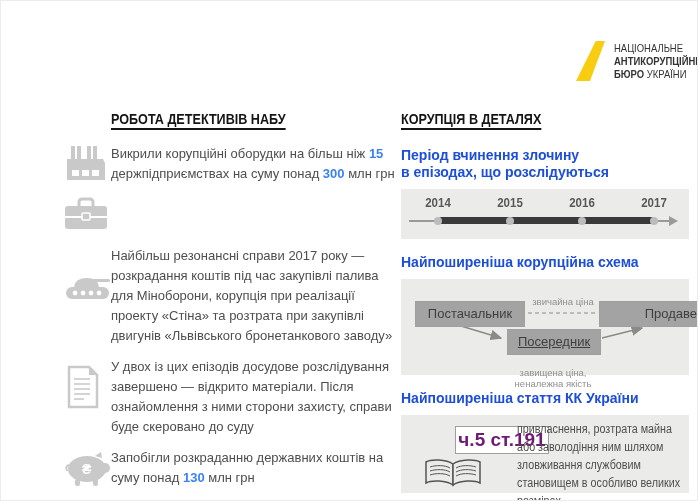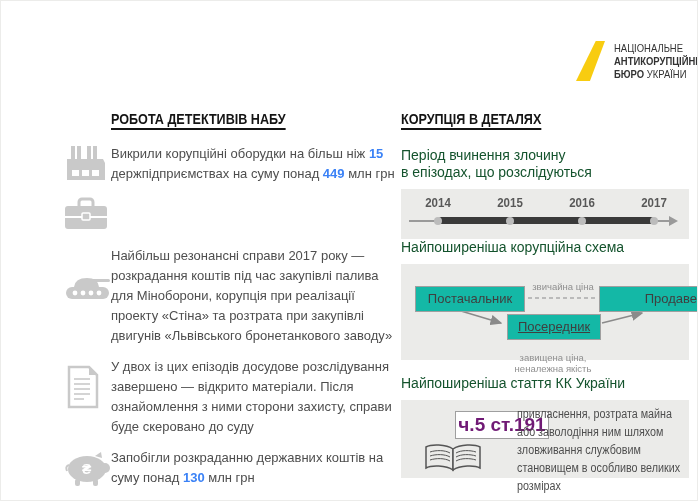--- a/index.html
+++ b/index.html
@@ -37,35 +37,35 @@
   }
   .col-right .col-header { margin-left:0; margin-bottom:20px; }
 
   
   .item { display:flex; margin-bottom:11px; }
   .item-icon { width:46px; flex:none; padding-top:1px; }
   .item-text { font-size:13px; line-height:20px; color:#4e4e4e; width:288px; }
   .num { color:#3b82f6; font-weight:bold; }
 
   
-  .sub-title { font-size:14px; font-weight:normal; color:#14532d; line-height:17px; margin:0 0 8px 0; }
+  .sub-title { font-size:14px; font-weight:bold; color:#1d4ed8; line-height:17px; margin:0 0 8px 0; }
   .panel { background:#ebebe9; }
 
-  .timeline-panel { position:relative; height:50px; }
+  .timeline-panel { position:relative; height:50px; margin-bottom:15px; }
   .tl-year { position:absolute; top:7px; width:44px; text-align:center;
     font-weight:bold; color:#585858; font-size:12.5px; transform:scaleX(.92); }
   .tl-line { position:absolute; top:31px; left:8px; width:264px; height:2px; background:#9a9a9a; }
   .tl-arrow { position:absolute; right:6px; top:27px; width:0; height:0;
     border:5px solid transparent; border-left:9px solid #9a9a9a; }
   .tl-bar { position:absolute; top:28px; left:37px; width:216px; height:7px;
     background:#3a3a3a; border-radius:4px; }
   .tl-dot { position:absolute; top:27.5px; width:8px; height:8px; border-radius:50%; background:#bcbcbc; }
 
   .scheme-panel { position:relative; height:96px; margin-bottom:15px; }
-  .node { position:absolute; background:#14b8a6; border:1px solid #9f9f9f;
+  .node { position:absolute; background:#a3a3a3; border:1px solid #9f9f9f;
     font-size:13px; color:#3f3f3f; text-align:center; height:24px; line-height:24px; }
   .node-supplier  { left:14px;  top:22px; width:108px; }
   .node-seller    { left:198px; top:22px; width:76px;padding-left:40px;  }
   .node-middleman { left:106px; top:50px; width:92px;text-decoration:underline;  }
   .scheme-label { position:absolute; font-size:9.5px; color:#8f8f8f; text-align:center; line-height:11px; }
   .label-top    { left:124px; top:17px; width:76px; }
   .label-bottom { left:92px;  top:88px; width:120px; }
   .scheme-svg { position:absolute; left:0; top:0; }
 
   .article-panel { position:relative; height:78px; }
@@ -101,21 +101,21 @@
           <rect x="6" y="1" width="4" height="14" fill="#c9c9c9"></rect>
           <rect x="12" y="1" width="4" height="14" fill="#c9c9c9"></rect>
           <rect x="22" y="1" width="4" height="14" fill="#c9c9c9"></rect>
           <rect x="28" y="1" width="4" height="14" fill="#c9c9c9"></rect>
           <path d="M2 35 V14 h36 l2 4 v17 Z" fill="#c9c9c9"></path>
           <rect x="7" y="25" width="7" height="6" fill="#fff"></rect>
           <rect x="17" y="25" width="7" height="6" fill="#fff"></rect>
           <rect x="27" y="25" width="7" height="6" fill="#fff"></rect>
         </svg>
       </span>
-      <div class="item-text"><span>Викрили корупційні оборудки на більш ніж </span><span class="num">15</span><span> держпідприємствах на суму понад </span><span class="num">449</span><span> млн грн</span></div>
+      <div class="item-text"><span>Викрили корупційні оборудки на більш ніж </span><span class="num">15</span><span> держпідприємствах на суму понад </span><span class="num">300</span><span> млн грн</span></div>
     </div>
 
     <div class="item">
       <span class="item-icon">
         <svg width="42" height="34" viewBox="0 0 42 34">
           <rect x="14" y="2" width="14" height="12" rx="3" fill="none" stroke="#c9c9c9" stroke-width="3"></rect>
           <rect x="0" y="9" width="42" height="23" rx="3" fill="#c9c9c9"></rect>
           <rect x="0" y="19" width="42" height="2" fill="#fff"></rect>
           <rect x="17" y="16" width="8" height="7" rx="1" fill="#c9c9c9" stroke="#fff" stroke-width="1.5"></rect>
         </svg>

